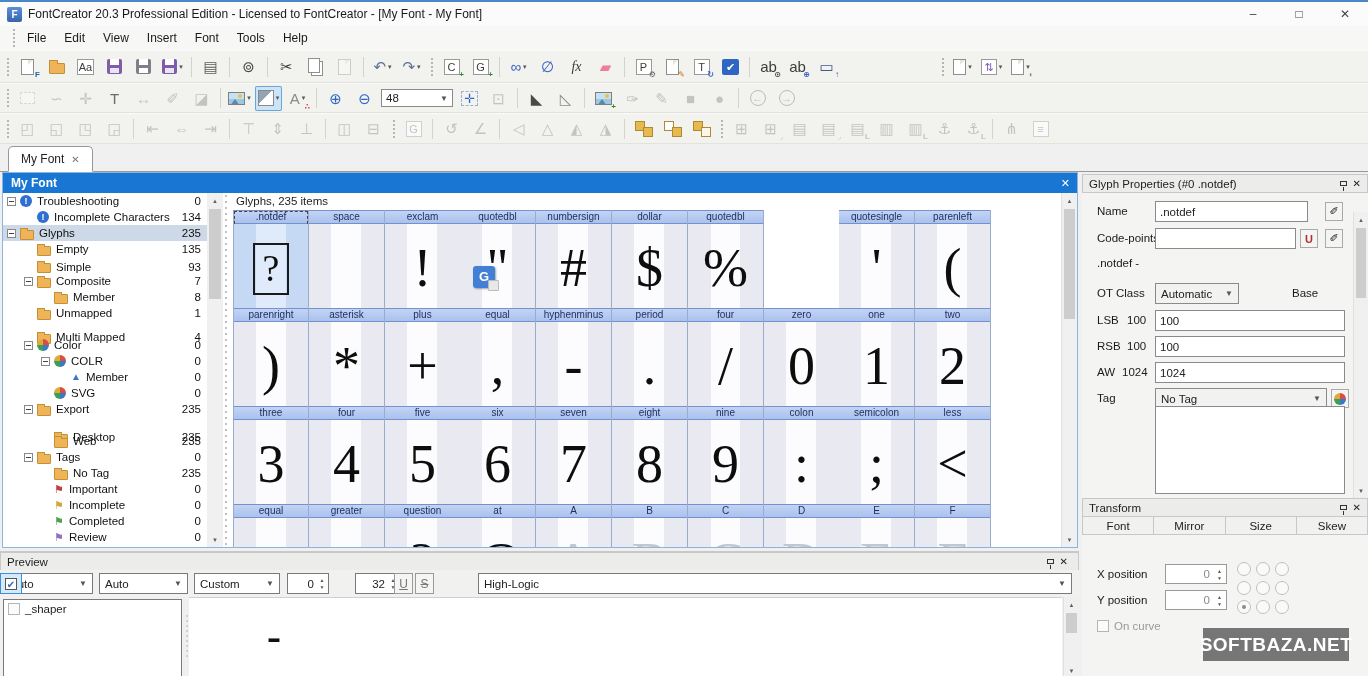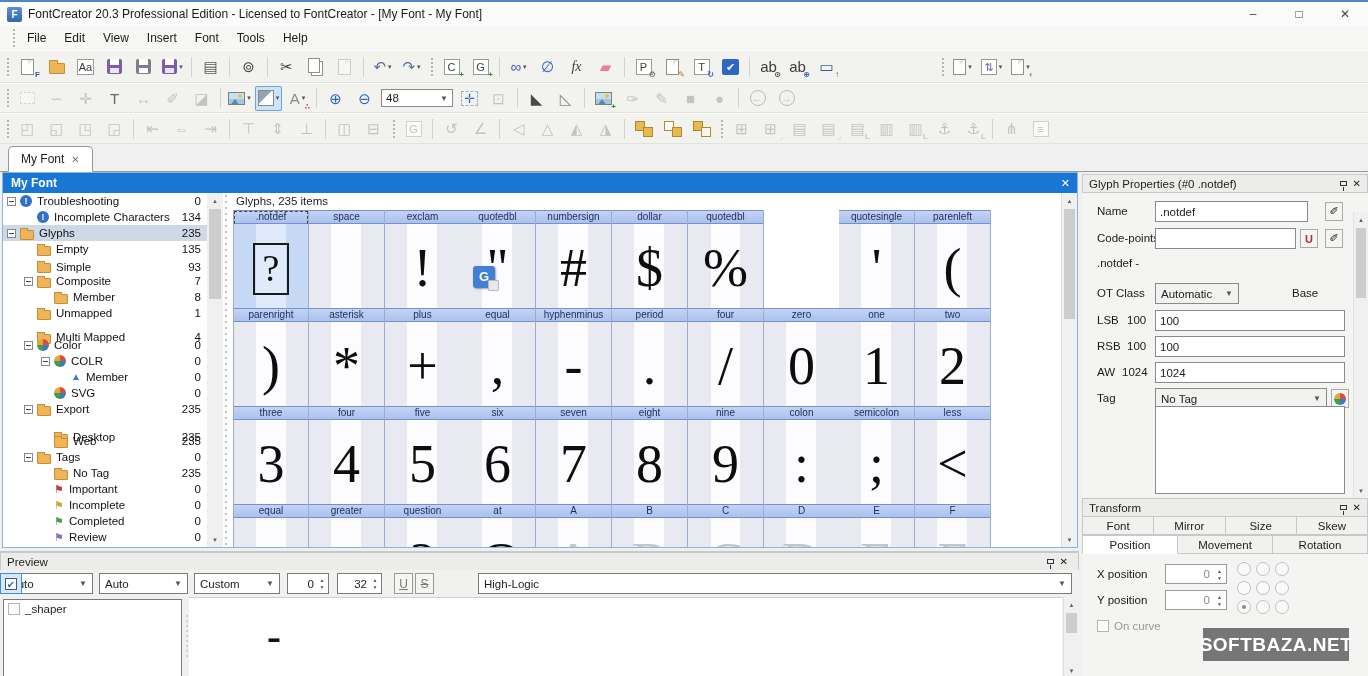--- a/index.html
+++ b/index.html
@@ -1010,25 +1010,20 @@
         <span class="pin"></span>
         <span class="x">✕</span>
       </span>
     </div>
     <div id="tftabs1">
         <span class="ttab">Font</span>
         <span class="ttab">Mirror</span>
         <span class="ttab">Size</span>
         <span class="ttab">Skew</span>
       </div>
-    <div id="tftabs2">
-        <span class="ttab active">Position</span>
-        <span class="ttab">Movement</span>
-        <span class="ttab">Rotation</span>
-      </div>
     <div id="tfbody">
       <span class="flabel" style="left:15px;top:14px">X position</span>
       <span class="spin" style="left:83px;top:10px">
         <span class="val">0</span>
         <span class="arrs">
             <span>▲</span>
             <span>▼</span>
           </span>
       </span>
       <span class="flabel" style="left:15px;top:40px">Y position</span>
@@ -1077,21 +1072,21 @@
           <span>Custom</span>
           <span class="arr">▼</span>
         </span>
       <span class="pvspin" style="left:287px;width:42px">
           <span class="val">0</span>
           <span class="arrs">
             <span>▲</span>
             <span>▼</span>
           </span>
         </span>
-      <span class="pvspin" style="left:337px;width:45px">
+      <span class="pvspin" style="left:355px;width:45px">
           <span class="val">32</span>
           <span class="arrs">
             <span>▲</span>
             <span>▼</span>
           </span>
         </span>
       <span class="pvbtn" style="left:394px;text-decoration:underline">U</span>
       <span class="pvbtn" style="left:415px;text-decoration:line-through">S</span>
       <span id="pvchk">
           <span class="bx">✔</span>

